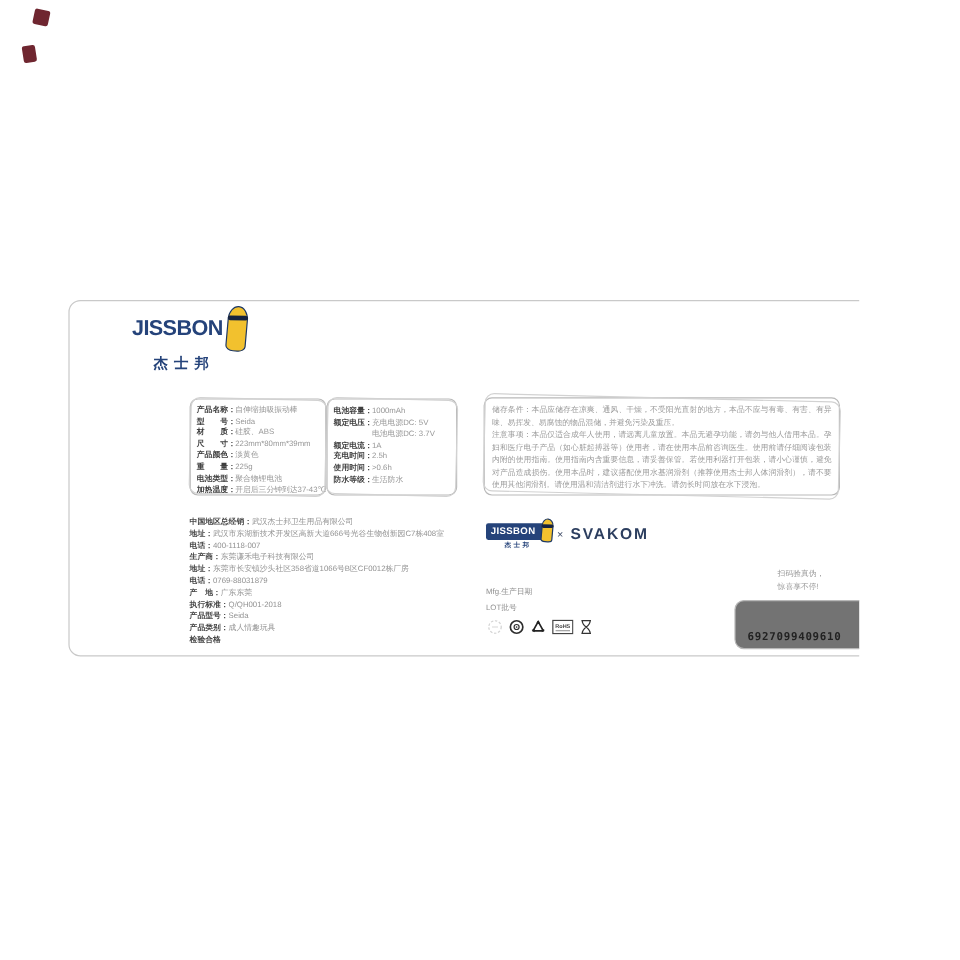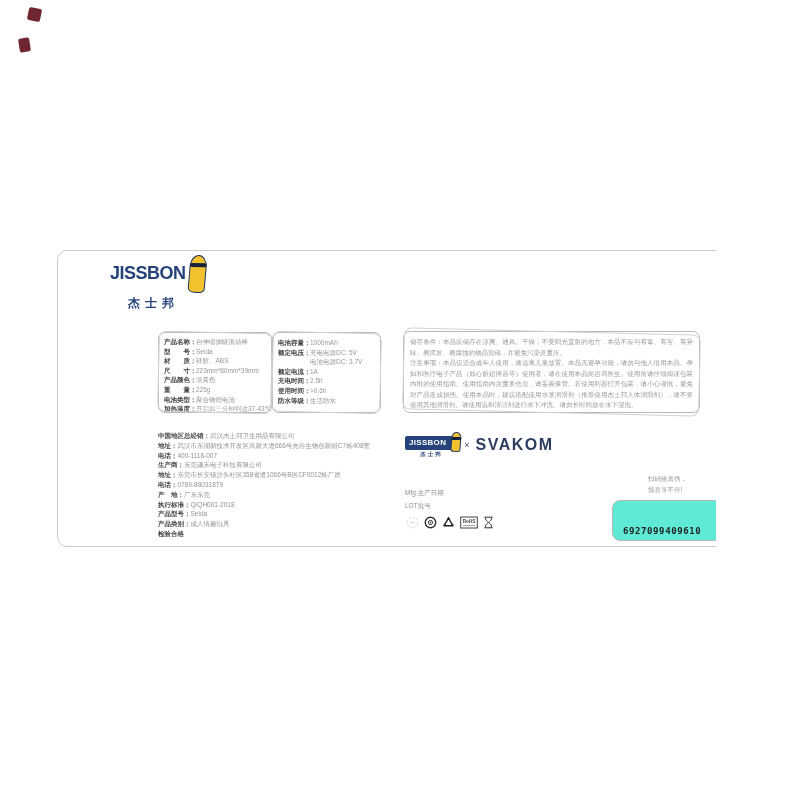--- a/index.html
+++ b/index.html
@@ -49,30 +49,30 @@
 
   
   .logo-small-row{position:absolute;left:405px;top:436px;display:flex;align-items:center;gap:6px;}
   .logo-small-stack{display:flex;flex-direction:column;align-items:center;}
   .logo-small-box{position:relative;background:#25437a;color:#fff;font-size:8px;font-weight:bold;
                   letter-spacing:0.3px;padding:3px 12px 3px 4px;border-radius:2px;line-height:8px;}
   .mascot-small{position:absolute;right:-3px;top:-4px;width:8px;height:18px;transform:rotate(5deg);}
   .mascot-small::before{height:2.5px;top:3.5px;}
   .logo-small-cn{font-size:5.5px;font-weight:bold;color:#25437a;letter-spacing:2px;margin-top:1px;}
   .collab-x{font-size:9px;color:#44506b;margin-top:-5px;}
-  .partner{font-size:16px;font-weight:bold;color:#2c3e5f;letter-spacing:1.5px;margin-top:-5px;}
+  .partner{font-size:13px;font-weight:bold;color:#2c3e5f;letter-spacing:1.5px;margin-top:-5px;}
   .mfg{position:absolute;left:405px;top:489px;font-size:6.5px;color:#8f8f8f;}
   .lot{position:absolute;left:405px;top:502px;font-size:6.5px;color:#8f8f8f;}
   .icons{position:absolute;left:406px;top:516px;display:flex;align-items:center;gap:5px;}
   .icons svg{display:block;}
 
   
   .verify-text{position:absolute;left:648px;top:473px;font-size:6.5px;line-height:11px;color:#9a9a9a;}
   .barcode-box{position:absolute;left:612px;top:500px;width:126px;height:39px;
-               border:1px solid #b8b8b8;border-radius:8px;background:#5eead4;}
+               border:1px solid #b8b8b8;border-radius:8px;background:#737373;}
   .barcode-num{position:absolute;left:10px;bottom:4px;font-size:9px;font-weight:bold;
                letter-spacing:0.6px;color:#222;font-family:"DejaVu Sans Mono","Liberation Mono",monospace;}
 </style>
 </head>
 <body>
 
 <div class="canvas">
 
   <div class="mark mark1"></div>
   <div class="mark mark2"></div>

